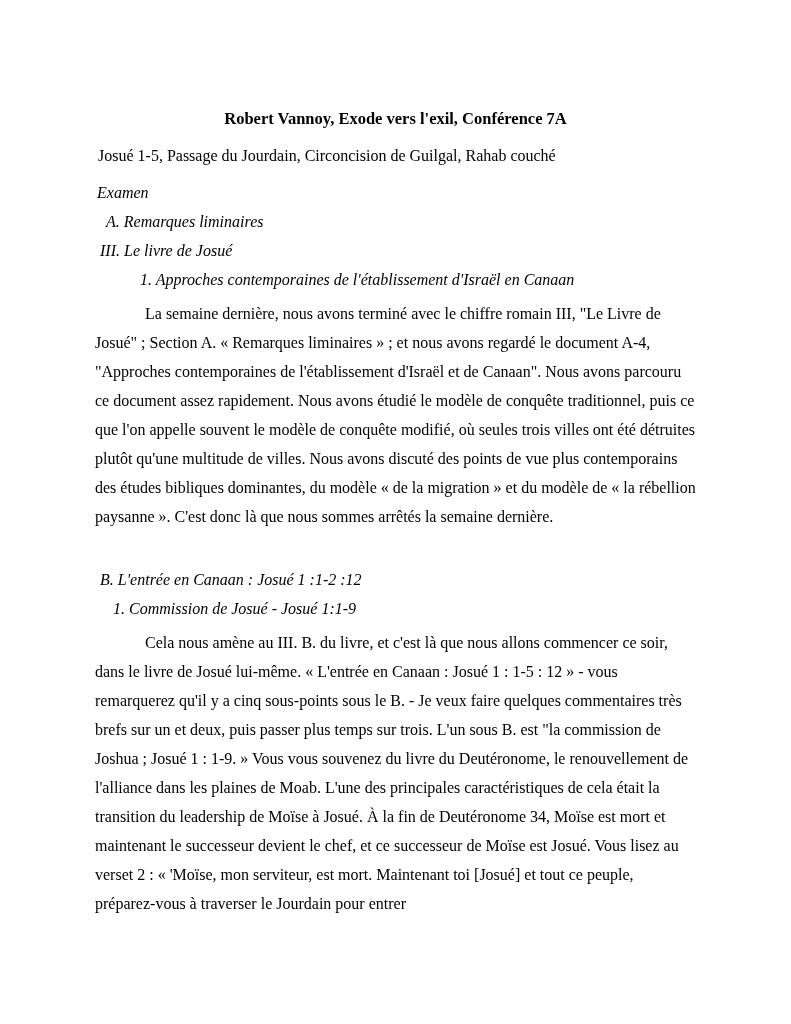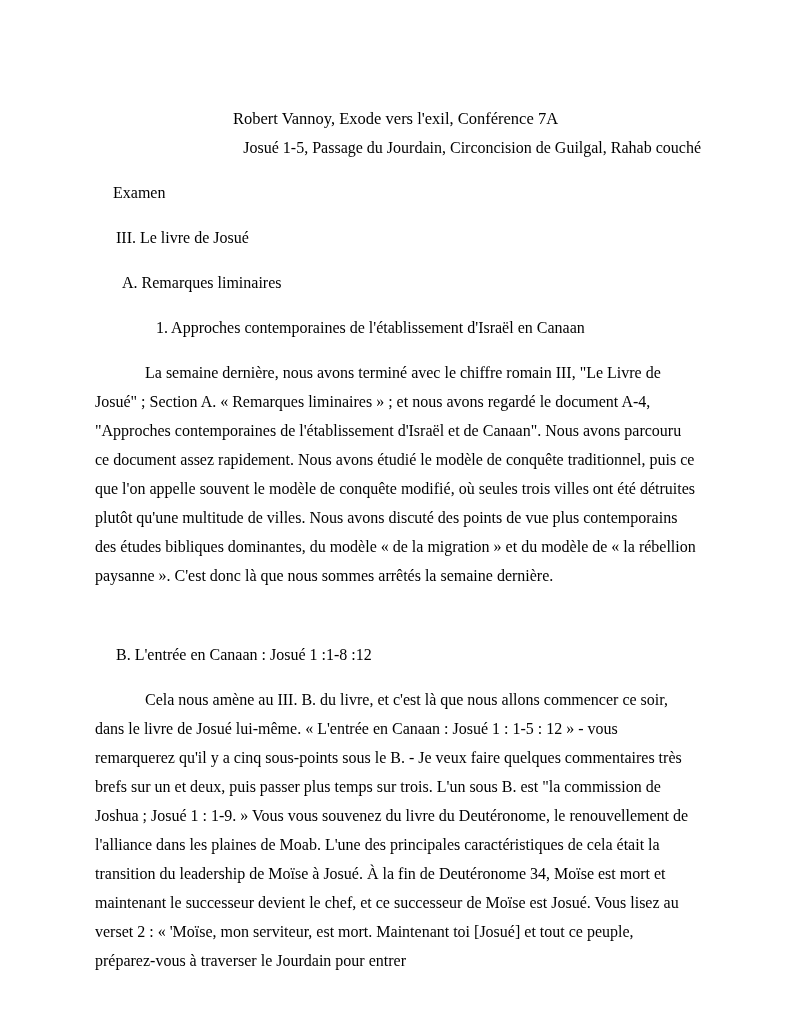--- a/index.html
+++ b/index.html
@@ -17,31 +17,32 @@
     background: #ffffff;
     color: #000000;
     font-family: "Liberation Serif", "DejaVu Serif", serif;
     font-size: 16px;
     line-height: 29px;
     overflow: hidden;
   }
   .doc-title {
     margin: 0;
     text-align: center;
-    font-weight: normal;
+    font-weight: bold;
     font-size: 16.5px;
     line-height: 29px;
   }
   .doc-subtitle {
-    margin: 0;
-    text-align: right;
+    margin: 8px;
+    text-align: left;
   }
   .outline-line {
-    margin: 16px;
+    margin: 0;
     white-space: nowrap;
+    font-style: italic;
   }
   .ind-exam   { padding-left: 7px; }
   .ind-roman  { padding-left: 10px; }
   .ind-letter { padding-left: 16px; }
   .ind-num4   { padding-left: 50px; }
   .ind-letb   { padding-left: 10px; }
   .ind-num1   { padding-left: 23px; }
   .para {
     margin: 5px;
     text-indent: 50px;
@@ -55,28 +56,29 @@
 <body>
 
 <div class="page">
 
   <h1 class="doc-title">Robert Vannoy, Exode vers l'exil, Conférence 7A</h1>
 
   <div class="doc-subtitle">Josué 1-5, Passage du Jourdain, Circoncision de Guilgal, Rahab couché</div>
 
   <div class="outline-line ind-exam">Examen</div>
 
+  <div class="outline-line ind-letter">A. Remarques liminaires</div>
+
   <div class="outline-line ind-roman">III. Le livre de Josué</div>
-
-  <div class="outline-line ind-letter">A. Remarques liminaires</div>
 
   <div class="outline-line ind-num4">1. Approches contemporaines de l'établissement d'Israël en Canaan</div>
 
   <p class="para">La semaine dernière, nous avons terminé avec le chiffre romain III, "Le Livre de Josué" ; Section A. « Remarques liminaires » ; et nous avons regardé le document A-4, "Approches contemporaines de l'établissement d'Israël et de Canaan". Nous avons parcouru ce document assez rapidement. Nous avons étudié le modèle de conquête traditionnel, puis ce que l'on appelle souvent le modèle de conquête modifié, où seules trois villes ont été détruites plutôt qu'une multitude de villes. Nous avons discuté des points de vue plus contemporains des études bibliques dominantes, du modèle « de la migration » et du modèle de « la rébellion paysanne ». C'est donc là que nous sommes arrêtés la semaine dernière.</p>
 
   <div class="blank-line"></div>
 
-  <div class="outline-line ind-letb">B. L'entrée en Canaan : Josué 1 :1-8 :12</div>
+  <div class="outline-line ind-letb">B. L'entrée en Canaan : Josué 1 :1-2 :12</div>
 
+  <div class="outline-line ind-num1">1. Commission de Josué - Josué 1:1-9</div>
 
   <p class="para">Cela nous amène au III. B. du livre, et c'est là que nous allons commencer ce soir, dans le livre de Josué lui-même. « L'entrée en Canaan : Josué 1 : 1-5 : 12 » - vous remarquerez qu'il y a cinq sous-points sous le B. - Je veux faire quelques commentaires très brefs sur un et deux, puis passer plus temps sur trois. L'un sous B. est "la commission de Joshua ; Josué 1 : 1-9. » Vous vous souvenez du livre du Deutéronome, le renouvellement de l'alliance dans les plaines de Moab. L'une des principales caractéristiques de cela était la transition du leadership de Moïse à Josué. À la fin de Deutéronome 34, Moïse est mort et maintenant le successeur devient le chef, et ce successeur de Moïse est Josué. Vous lisez au verset 2 : « 'Moïse, mon serviteur, est mort. Maintenant toi [Josué] et tout ce peuple, préparez-vous à traverser le Jourdain pour entrer</p>
 
 </div>
 
 </body></html>

